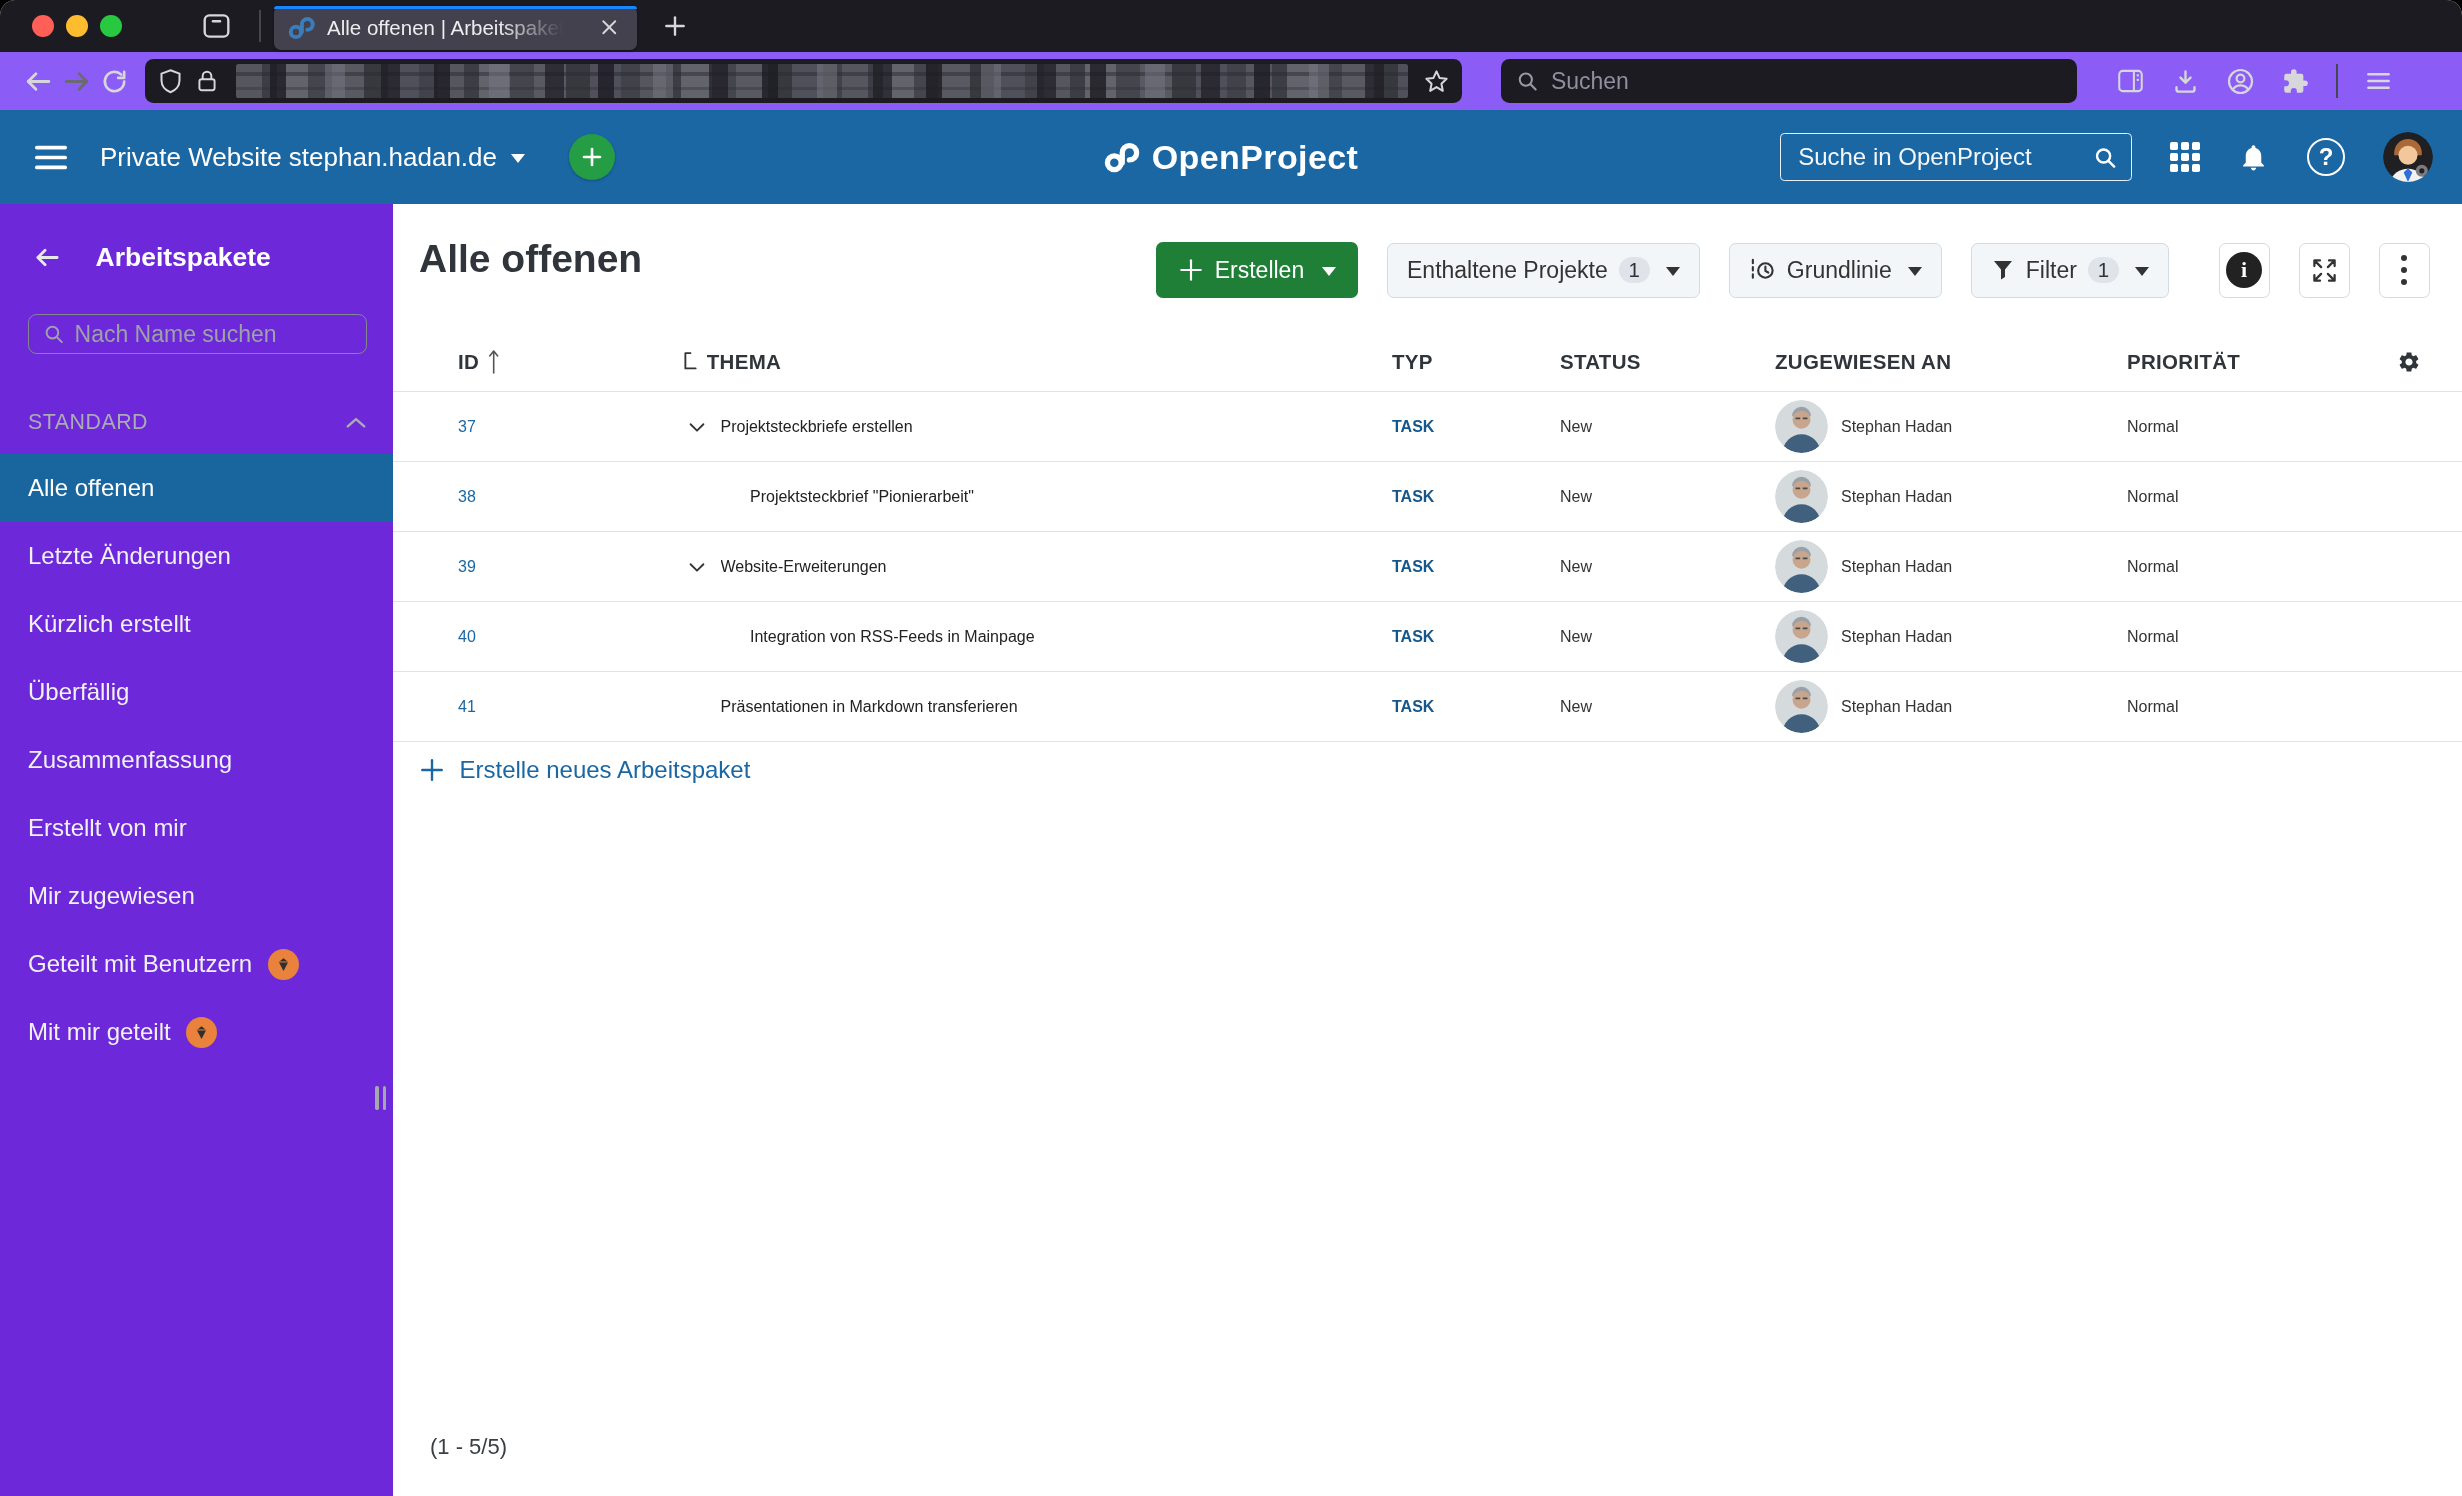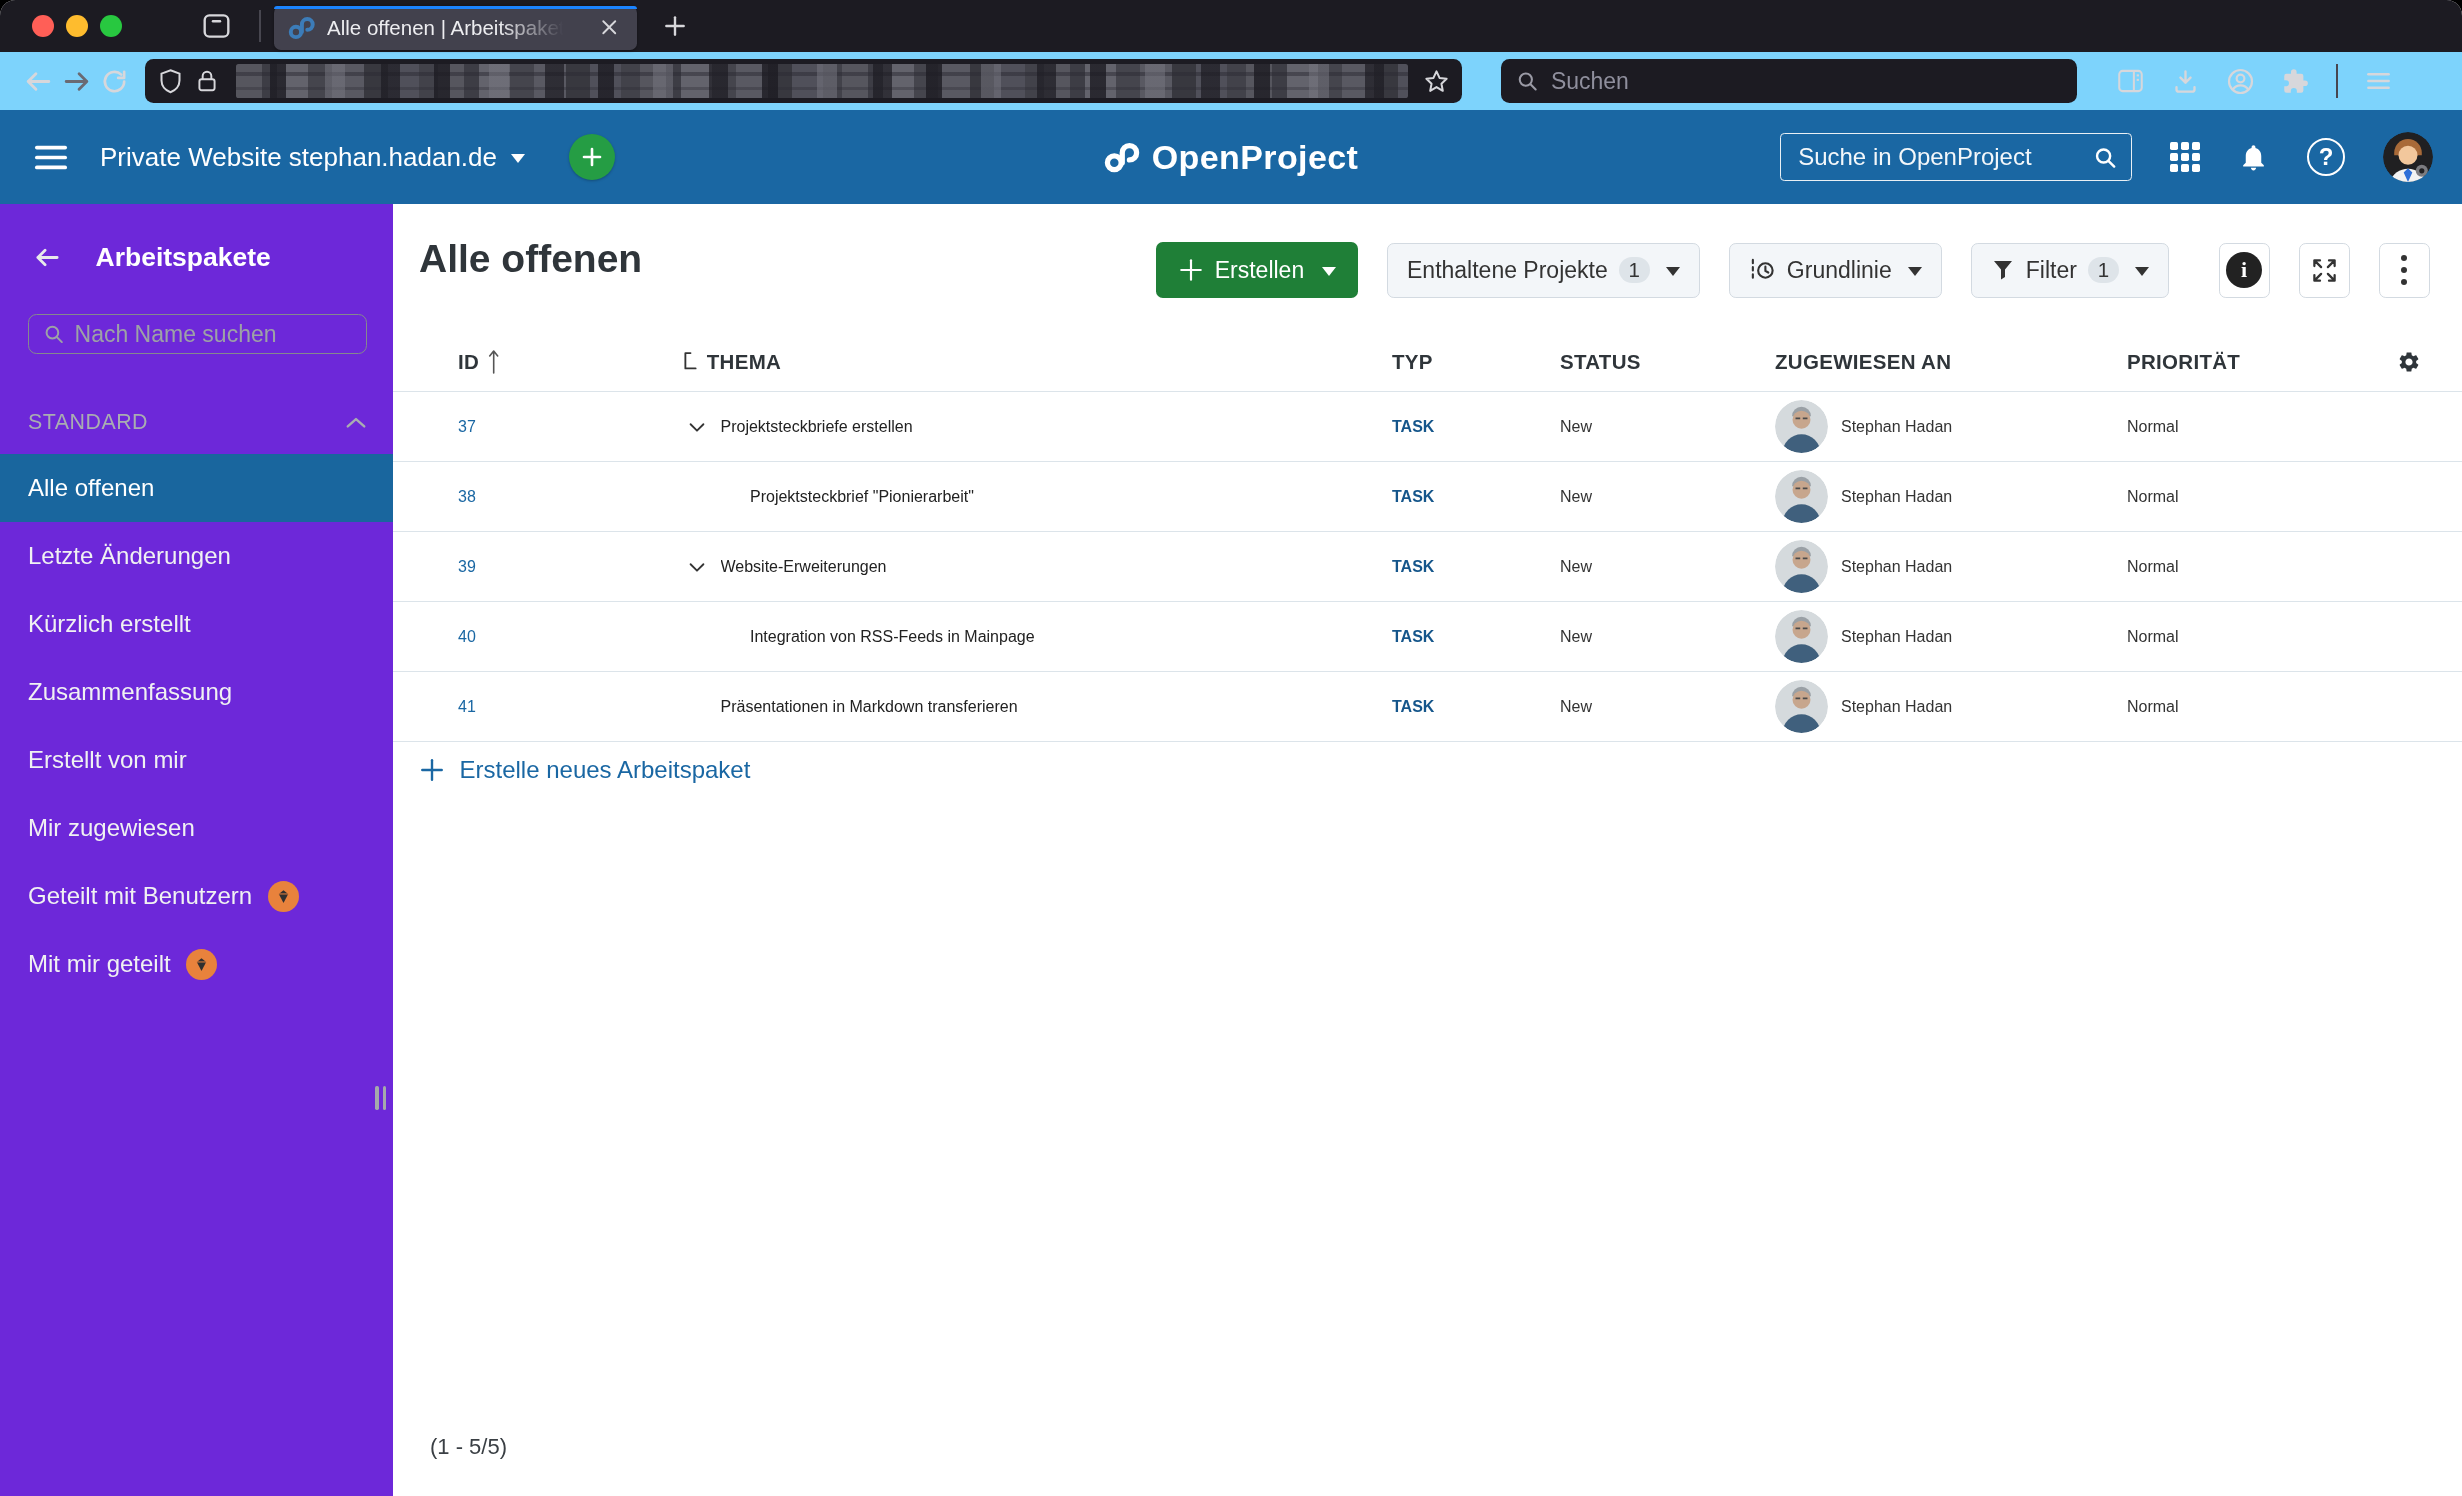--- a/index.html
+++ b/index.html
@@ -18,21 +18,21 @@
   .tabmgr{margin-left:75px;width:38px;height:38px;display:flex;align-items:center;justify-content:center;border-radius:6.8px;}
   .tab-sep{width:1.7px;height:32.5px;background:#47464F;margin:0 13.7px 0 24px;}
   .tab{width:363px;height:44px;margin-top:3.4px;background:#42414D;border-radius:6.8px;position:relative;display:flex;align-items:center;padding:0 13.7px;box-shadow:0 0.9px 2.6px rgba(0,0,0,.4);}
   .tab::before{content:"";position:absolute;top:0;left:0;right:0;height:3.4px;border-radius:6.8px 6.8px 0 0;background:var(--tab-accent);}
   .tab-title{color:#EDEDF0;font-size:20.5px;margin-left:12px;white-space:nowrap;overflow:hidden;max-width:239px;
     -webkit-mask-image:linear-gradient(90deg,#000 72%,transparent 99%);mask-image:linear-gradient(90deg,#000 72%,transparent 99%);}
   .tab-close{margin-left:auto;width:29px;height:29px;display:flex;align-items:center;justify-content:center;border-radius:5.1px;}
   .newtab{margin-left:19px;width:38px;height:38px;display:flex;align-items:center;justify-content:center;border-radius:6.8px;}
 
   
-  .navbar{height:58px;background:#7dd3fc;display:flex;align-items:center;padding:0 19px;flex:none;}
+  .navbar{height:58px;background:#8b5cf6;display:flex;align-items:center;padding:0 19px;flex:none;}
   .nav-ico{width:38px;height:38px;display:flex;align-items:center;justify-content:center;border-radius:6.8px;flex:none;}
   .urlbar{margin-left:12px;height:44px;flex:none;width:1317px;background:#1C1B22;border-radius:8.5px;display:flex;align-items:center;padding:0 12px;}
   .redact{height:34px;flex:1;margin:0 15.4px;position:relative;overflow:hidden;border-radius:2.6px;}
   .redact::before{content:"";position:absolute;inset:0;background:repeating-linear-gradient(90deg,#56565e 0 26px,#3d3d45 26px 41px,#63636c 41px 72px,#45454d 72px 96px,#595962 96px 128px,#38383f 128px 152px,#50505a 152px 183px,#42424a 183px 202px);}
   .redact::after{content:"";position:absolute;inset:0;background:
     repeating-linear-gradient(90deg,transparent 0 34px,rgba(28,27,34,.8) 34px 50px,transparent 50px 89px,rgba(120,120,130,.5) 89px 109px,transparent 109px 145px,rgba(28,27,34,.7) 145px 164px),
     repeating-linear-gradient(180deg,transparent 0 8.5px,rgba(43,42,51,.5) 8.5px 12px,transparent 12px 23px,rgba(43,42,51,.35) 23px 26.5px);}
   .bsearch{margin-left:39px;height:44px;width:576px;background:#1C1B22;border-radius:8.5px;display:flex;align-items:center;padding:0 15.4px;gap:12px;}
   .bsearch input{background:transparent;border:none;outline:none;color:#CFCFD8;font-size:23px;width:100%;}
   .bsearch input::placeholder{color:#8F8F9D;}
@@ -309,20 +309,24 @@
           <li class="selected">
     <span class="si-label">Alle offenen</span>
 
   </li>
           <li>
     <span class="si-label">Letzte Änderungen</span>
 
   </li>
           <li>
     <span class="si-label">Kürzlich erstellt</span>
+
+  </li>
+          <li>
+    <span class="si-label">Überfällig</span>
 
   </li>
           <li>
     <span class="si-label">Zusammenfassung</span>
 
   </li>
           <li>
     <span class="si-label">Erstellt von mir</span>
 
   </li>

